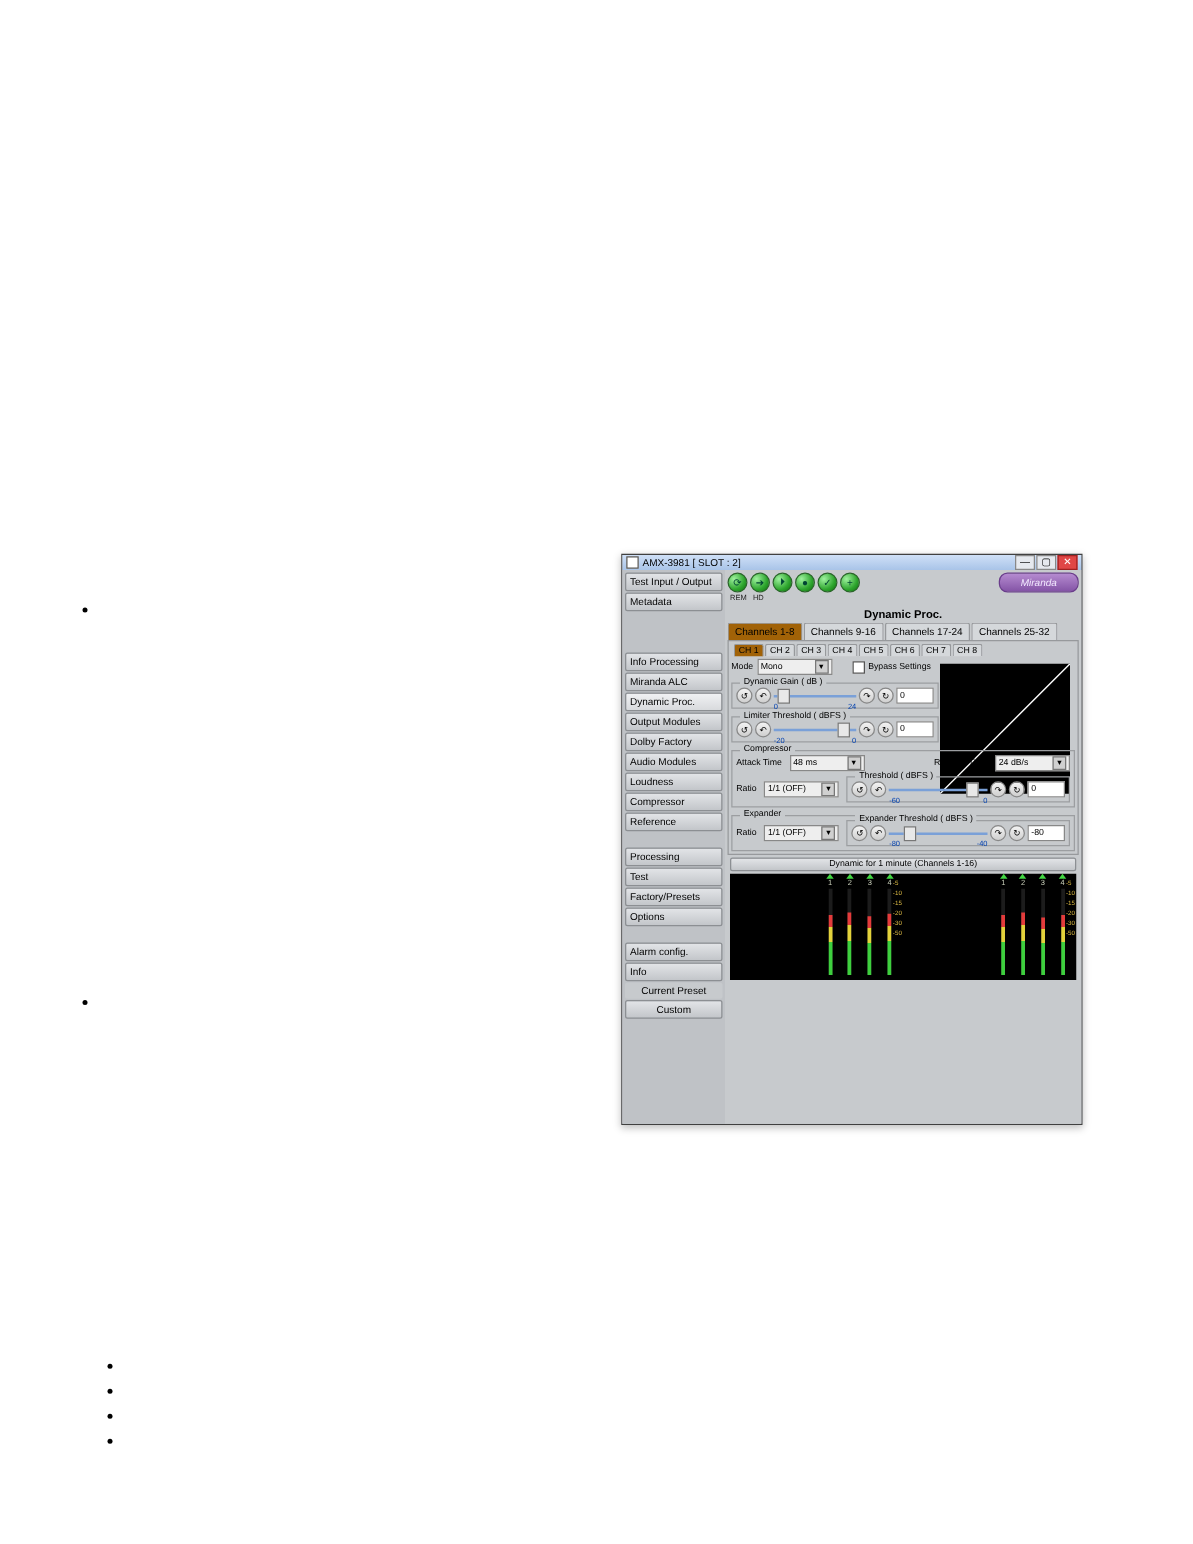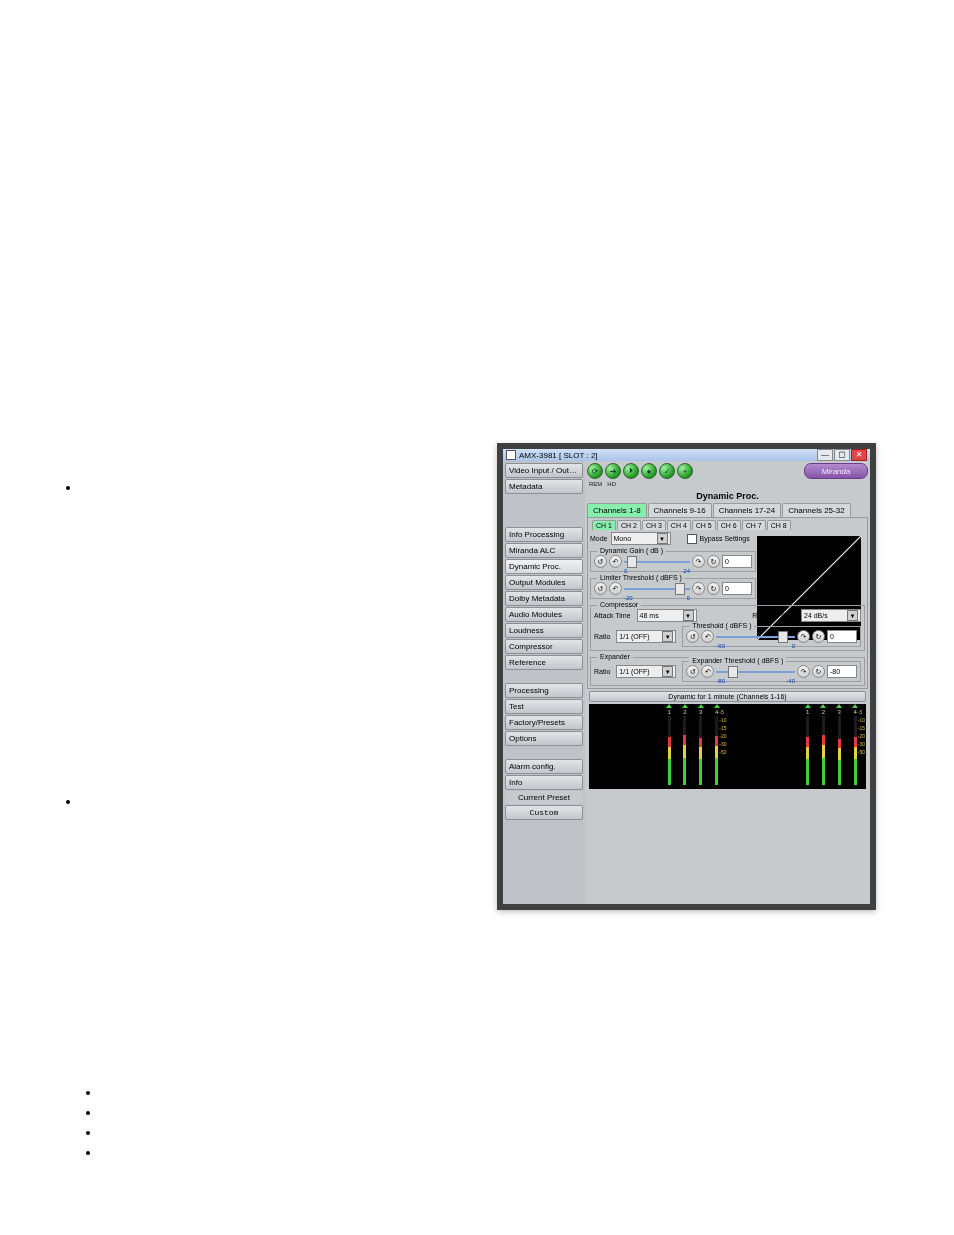--- a/index.html
+++ b/index.html
@@ -1,21 +1,21 @@
 <!DOCTYPE html>
 <html><head>
 <meta charset="utf-8">
 <style>
   html,body{margin:0;padding:0;background:#fff;font-family:Tahoma,Verdana,sans-serif;width:954px;height:1235px}
   ul.bullets{position:absolute;list-style:disc;padding-left:30px;margin:0}
   ul.bullets li{font-size:12px;color:#000;margin-bottom:16px}
   ul.bullets.tight li{margin-bottom:6px}
   .window{
     position:absolute;left:497px;top:443px;width:367px;height:455px;
-    background:#e6e9ee;border:6px solid #404040;box-shadow:0 2px 6px rgba(0,0,0,.25);
+    background:#e6e9ee;border:1px solid #404040;box-shadow:0 2px 6px rgba(0,0,0,.25);
     font-size:8px;color:#000;
   }
   .titlebar{height:12px;background:linear-gradient(#cfe0f7,#a9c4e8);display:flex;align-items:center;padding:0 3px}
   .wicon{width:8px;height:8px;border:1px solid #555;margin-right:3px;background:#fff}
   .title{flex:1;font-size:8px}
   .winbtns{display:flex;gap:1px}
   .wbtn{width:14px;height:10px;background:#e6e9ee;border:1px solid #888;display:flex;justify-content:center;align-items:center;font-size:8px;line-height:1}
   .wbtn.close{background:#e04646;color:#fff;border-color:#a02020}
   .body{position:absolute;top:12px;bottom:0;left:0;right:0;display:flex;background:#bfc2c6}
   .sidebar{width:78px;background:#bfc2c6;display:flex;flex-direction:column;padding:2px}
@@ -23,21 +23,21 @@
   .sb-spacer{height:32px}
   .sb-spacer.sm{height:12px}
   .main{flex:1;background:#c7cacd;display:flex;flex-direction:column}
   .tool-row{height:18px;display:flex;align-items:center;gap:2px;padding:1px 2px}
   .toolbtn{width:14px;height:14px;border-radius:50%;border:1px solid #2a652a;background:radial-gradient(circle at 30% 30%,#9ff29f,#2fa62f 60%,#0c6d0c);display:flex;justify-content:center;align-items:center;font-size:8px;color:#043}
   .logo{margin-left:auto;width:62px;height:14px;background:linear-gradient(#b58bd0,#8454a6);border:1px solid #6a3d8b;border-radius:7px;color:#f2e8ff;font-size:8px;font-style:italic;display:flex;justify-content:center;align-items:center}
   .subrow{height:8px;display:flex;gap:5px;font-size:6px;padding:0 4px;color:#222}
   .section-title{text-align:center;font-weight:bold;font-size:9px;padding:2px 0}
   .tab-row{display:flex;gap:1px;padding:0 2px}
   .tab{padding:2px 5px;font-size:8px;background:#d5d8db;border:1px solid #97999c;border-bottom:none;border-radius:2px 2px 0 0;cursor:pointer}
-  .tab.active{background:#86efac}
+  .tab.active{background:#a16207}
   .tab-row.sm .tab{padding:1px 3px;font-size:7px}
   .pane{background:#c7cacd;border:1px solid #97999c;margin:0 2px;padding:2px;display:flex;flex-direction:column;gap:2px}
   .row{display:flex;align-items:center;gap:3px;font-size:7px}
   .select{width:54px;height:11px;background:#eee;border:1px solid #888;font-size:7px;display:flex;align-items:center;padding:0 2px;justify-content:space-between}
   .select .arrow{width:9px;height:9px;background:#d0d0d0;border:1px solid #777;display:flex;justify-content:center;align-items:center;font-size:6px}
   .check{width:8px;height:8px;border:1px solid #555;background:#fff}
   .fieldset{border:1px solid #9c9ea1;padding:3px;position:relative;margin-top:4px}
   .fieldset>.legend{position:absolute;top:-5px;left:6px;background:#c7cacd;padding:0 3px;font-size:7px}
   .slider-row{display:flex;align-items:center;gap:2px}
   .stepbtn{width:11px;height:11px;border-radius:50%;background:linear-gradient(#f3f3f3,#cfcfcf);border:1px solid #888;display:flex;justify-content:center;align-items:center;font-size:7px;cursor:pointer}
@@ -83,42 +83,42 @@
     <div class="winbtns">
       <div class="wbtn">—</div>
       <div class="wbtn">▢</div>
       <div class="wbtn close">✕</div>
     </div>
   </div>
   <div class="body">
 
     <div class="sidebar">
       <div id="sb">
-          <div class="sb-btn">Video Input / Output</div>
+          <div class="sb-btn">Test Input / Output</div>
           <div class="sb-btn">Metadata</div>
           <div class="sb-spacer"></div>
           <div class="sb-btn">Info Processing</div>
           <div class="sb-btn">Miranda ALC</div>
           <div class="sb-btn" style="background: linear-gradient(rgb(240, 241, 243), rgb(216, 218, 221));">Dynamic Proc.</div>
           <div class="sb-btn">Output Modules</div>
-          <div class="sb-btn">Dolby Metadata</div>
+          <div class="sb-btn">Dolby Factory</div>
           <div class="sb-btn">Audio Modules</div>
           <div class="sb-btn">Loudness</div>
           <div class="sb-btn">Compressor</div>
           <div class="sb-btn">Reference</div>
           <div class="sb-spacer sm"></div>
           <div class="sb-btn">Processing</div>
           <div class="sb-btn">Test</div>
           <div class="sb-btn">Factory/Presets</div>
           <div class="sb-btn">Options</div>
           <div class="sb-spacer sm"></div>
           <div class="sb-btn">Alarm config.</div>
           <div class="sb-btn">Info</div>
           <div class="sb-btn" style="text-align: center; background: rgb(199, 202, 205); border: none;">Current Preset</div>
-          <div class="sb-btn" style="text-align: center; font-family: Liberation Mono, monospace;">Custom</div>
+          <div class="sb-btn" style="text-align: center;">Custom</div>
         </div>
     </div>
 
     <div class="main">
       <div class="tool-row">
         <div class="toolbtn">⟳</div>
         <div class="toolbtn">➔</div>
         <div class="toolbtn">⏵</div>
         <div class="toolbtn">●</div>
         <div class="toolbtn">✓</div>

